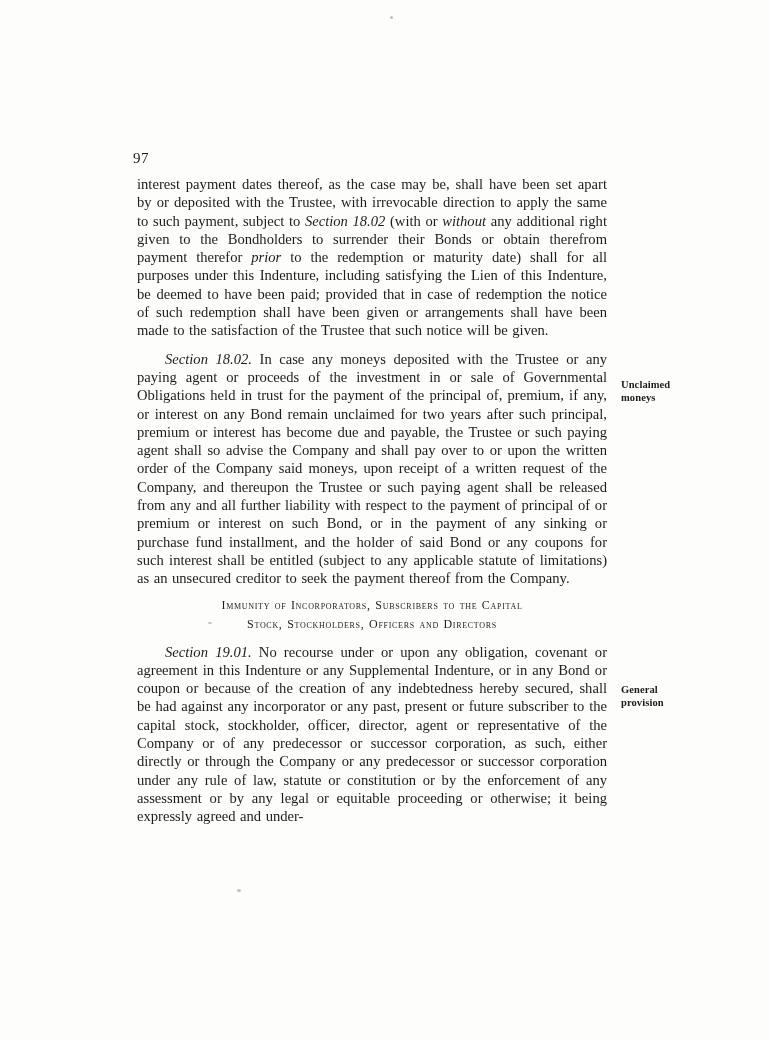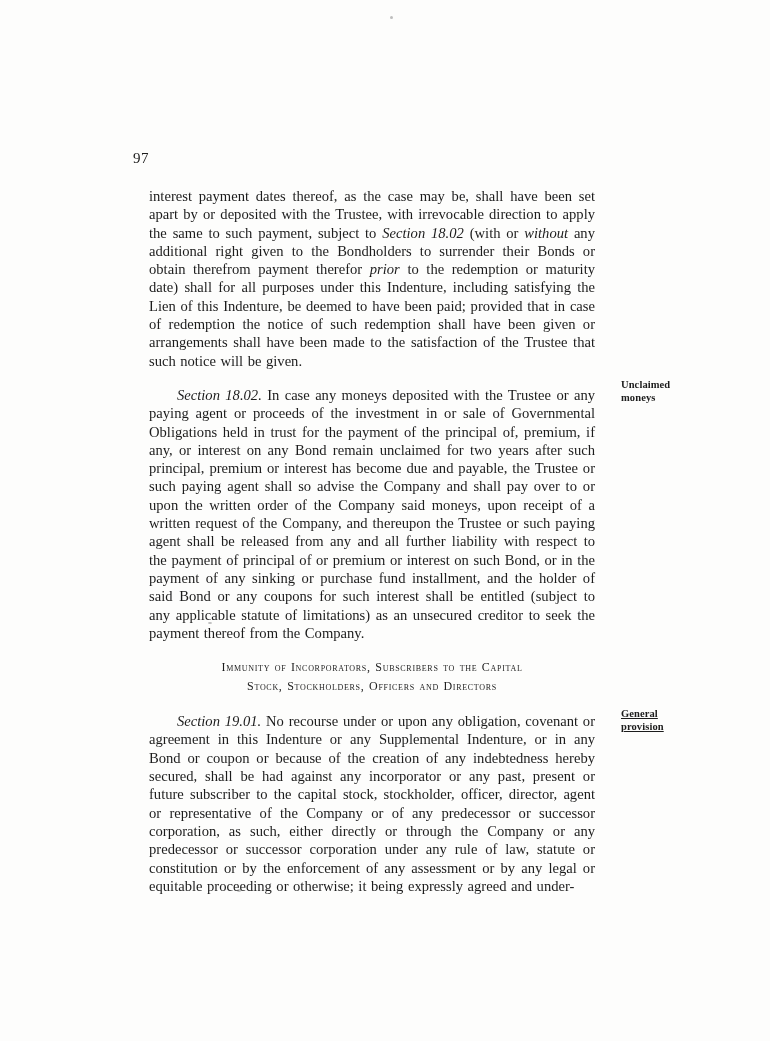--- a/index.html
+++ b/index.html
@@ -39,21 +39,21 @@
     position: absolute;
     left: 133px;
     top: 171px;
     width: 478px;
     font-size: 14.6px;
     line-height: 18.3px;
     text-align: justify;
     word-spacing: 0.06em;
   }
   .content p {
-    margin: 16px;
+    margin: 4px;
     padding: 0;
   }
   .para-indent {
     text-indent: 28px;
   }
   .para-2 {
     margin-top: 10px !important;
   }
   .para-3 {
     margin-top: 9px !important;
@@ -79,21 +79,21 @@
     position: absolute;
     left: 621px;
     width: 80px;
     font-size: 10.5px;
     font-weight: bold;
     line-height: 12.5px;
     text-align: left;
     letter-spacing: 0.1px;
   }
   .margin-note-1 { top: 379px; }
-  .margin-note-2 { top: 708px; text-decoration: underline; }
+  .margin-note-2 { top: 684px; }
   i { font-style: italic; }
   .speck {
     position: absolute;
     background: #8a8a8a;
     border-radius: 50%;
     opacity: 0.55;
   }
   .speck-1 { left: 390px; top: 16px;  width: 3px; height: 3px; }
   .speck-2 { left: 208px; top: 622px; width: 4px; height: 2px; }
   .speck-3 { left: 237px; top: 889px; width: 4px; height: 3px; }

